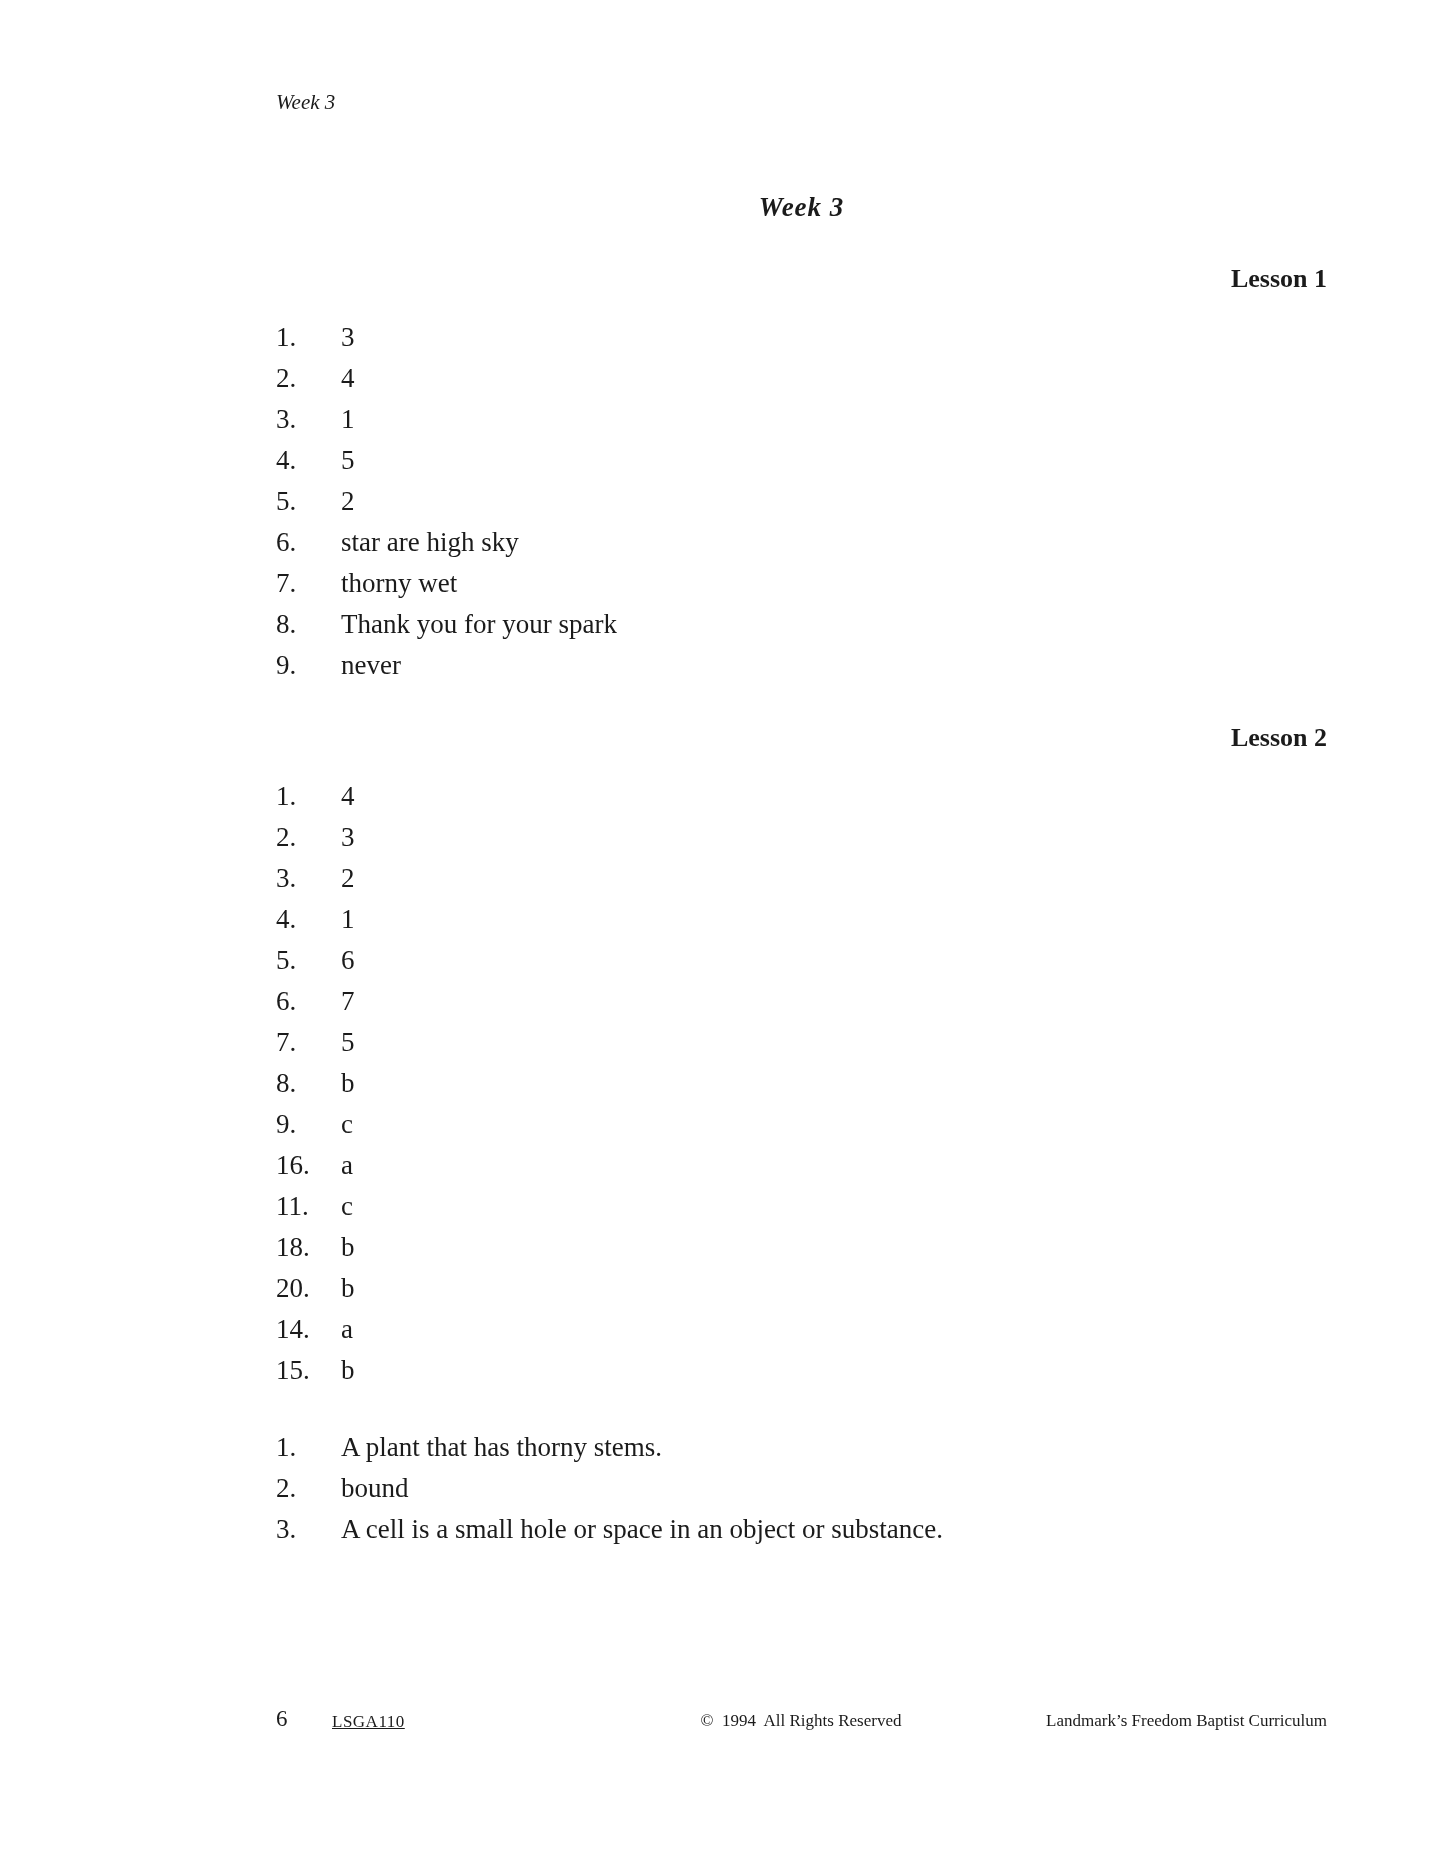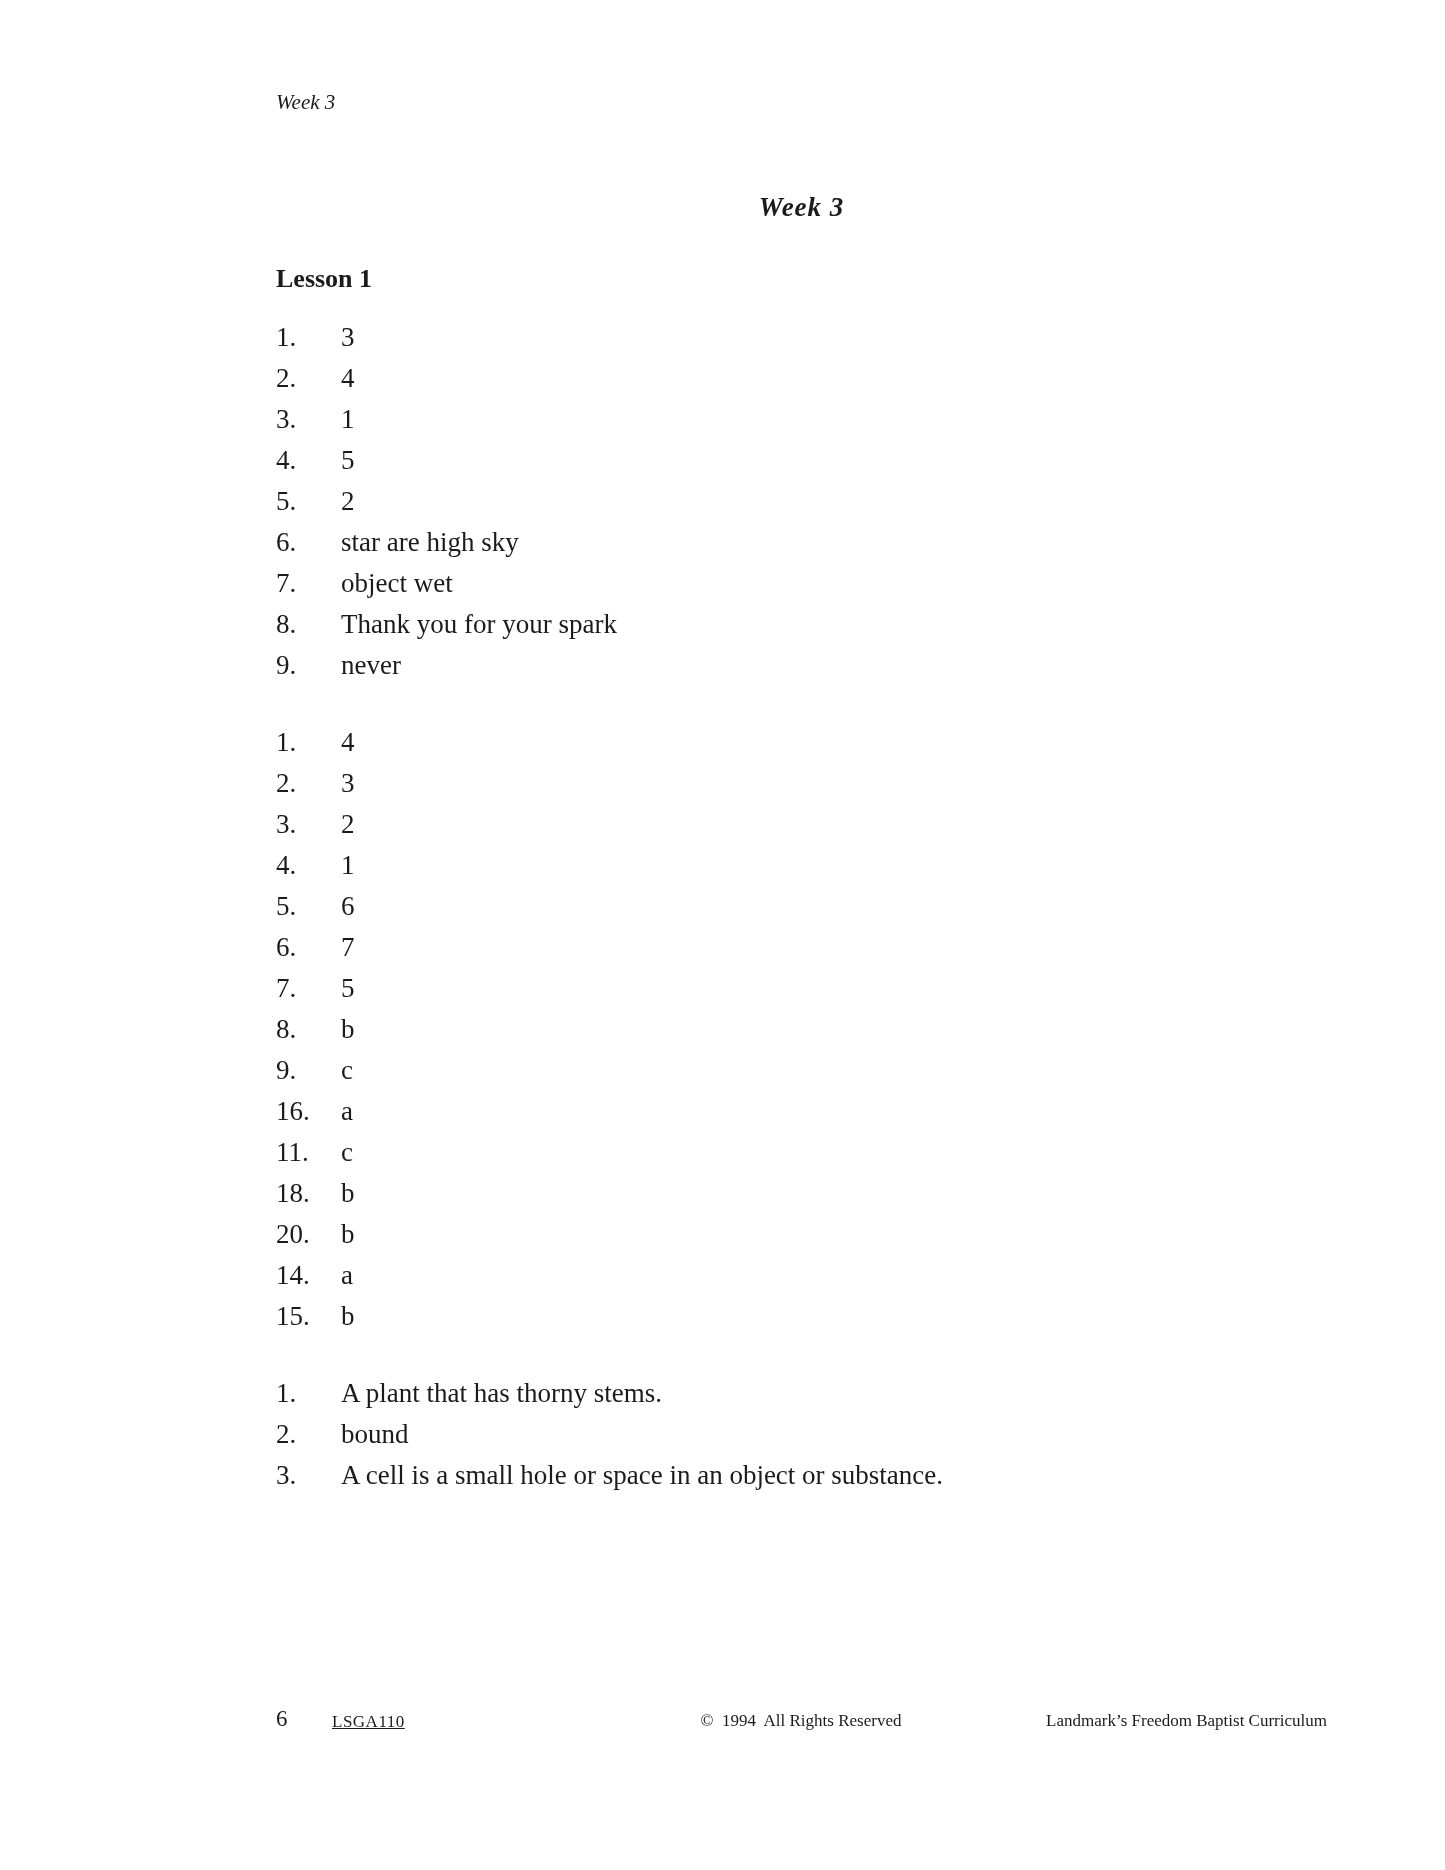--- a/index.html
+++ b/index.html
@@ -36,20 +36,21 @@
   .content {
     padding: 263px 118px 0 276px;
   }
   .lesson { margin: 0; }
   .lesson + .lesson { margin-top: 36px; }
   .lesson-heading {
     margin: 0;
     font-weight: bold;
     font-size: 26px;
     line-height: 32px;
+    text-align: right;
   }
   .answers {
     margin: 22px 0 0 0;
     padding: 0;
     list-style: none;
     font-size: 27px;
     line-height: 41px;
   }
   .answer-row { display: flex; }
   .answer-number {
@@ -139,36 +140,37 @@
             <span class="answer-text">2</span>
           </li>
 
           <li class="answer-row">
             <span class="answer-number">6.</span>
             <span class="answer-text">star are high sky</span>
           </li>
 
           <li class="answer-row">
             <span class="answer-number">7.</span>
-            <span class="answer-text">object wet</span>
+            <span class="answer-text">thorny wet</span>
           </li>
 
           <li class="answer-row">
             <span class="answer-number">8.</span>
             <span class="answer-text">Thank you for your spark</span>
           </li>
 
           <li class="answer-row">
             <span class="answer-number">9.</span>
             <span class="answer-text">never</span>
           </li>
         </ol>
     </section>
 
     <section class="lesson">
+      <h2 class="lesson-heading">Lesson 2</h2>
       <ol class="answers">
 
           <li class="answer-row">
             <span class="answer-number">1.</span>
             <span class="answer-text">4</span>
           </li>
 
           <li class="answer-row">
             <span class="answer-number">2.</span>
             <span class="answer-text">3</span>

